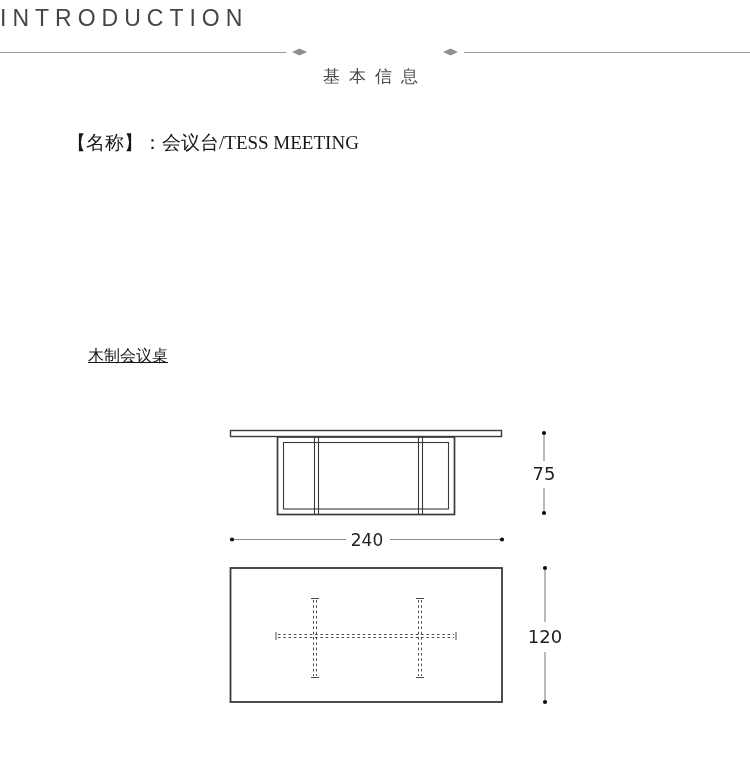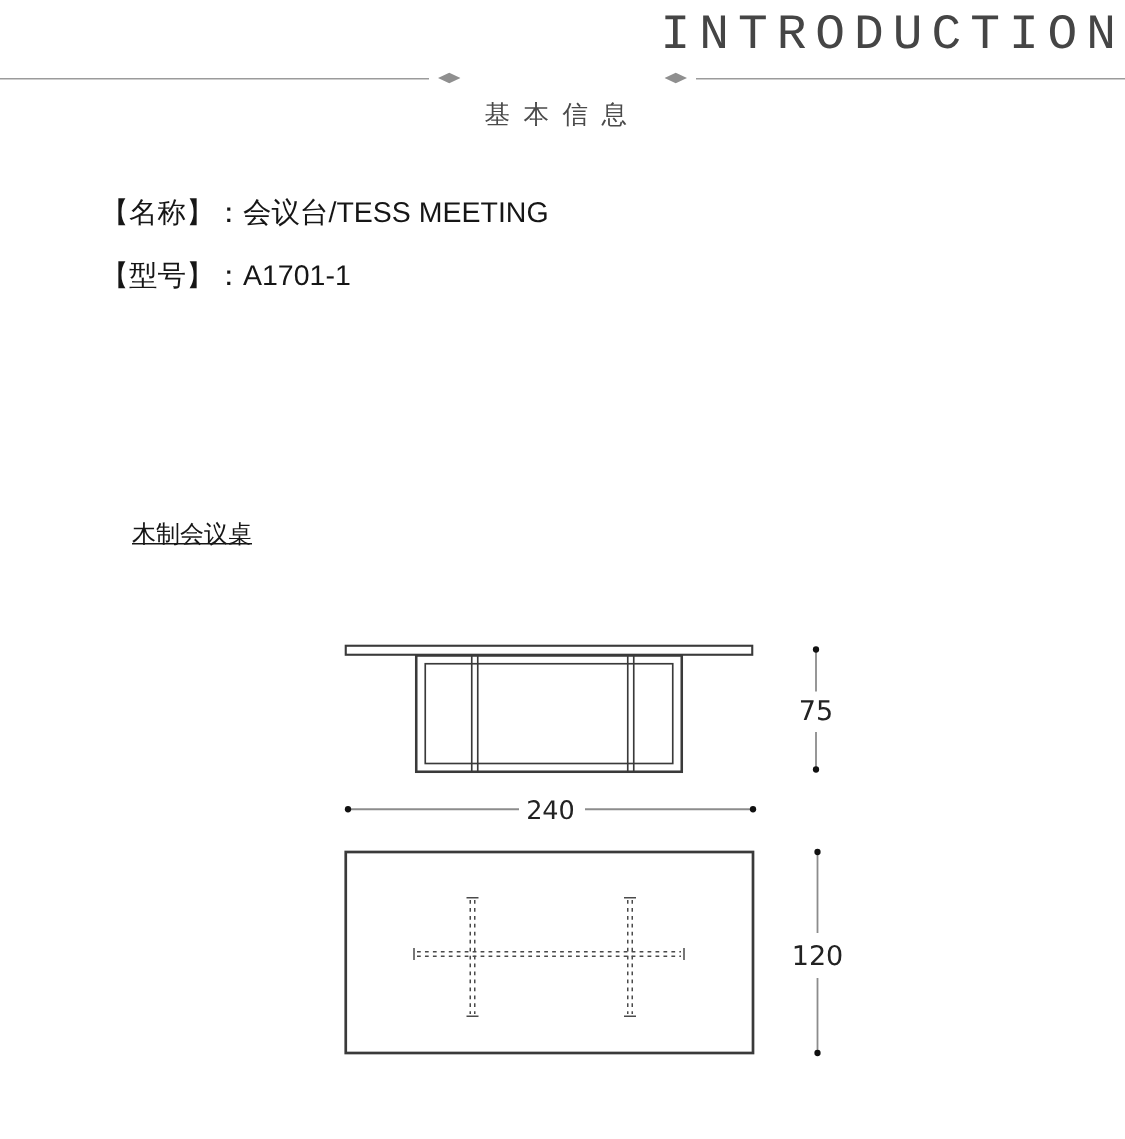--- a/index.html
+++ b/index.html
@@ -14,23 +14,23 @@
     height: 759px;
     background: #ffffff;
     overflow: hidden;
   }
   
   .main-title {
     position: absolute;
     top: 5px;
     left: 0;
     width: 100%;
-    text-align: right;
-    font-family: Liberation Mono, monospace;
-    font-size: 33px;
+    text-align: left;
+    font-family: Liberation Sans, sans-serif;
+    font-size: 23px;
     letter-spacing: 6px;
     color: #454545;
     font-weight: 400;
   }
   .subtitle-row {
     position: absolute;
     top: 41px;
     left: 0;
     width: 100%;
     height: 22px;
@@ -53,20 +53,21 @@
     font-size: 17px;
     letter-spacing: 9px;
     color: #4a4a4a;
     margin-top: 48px;
   }
   
   .specs {
     position: absolute;
     left: 67px;
     top: 129px;
+    font-family: Liberation Serif, serif;
   }
   .spec-row {
     font-size: 19px;
     line-height: 28px;
     color: #161616;
     white-space: nowrap;
     margin-bottom: 14px;
   }
   .spec-row.last {
     margin-top: 20px;
@@ -109,23 +110,20 @@
     <div class="subtitle-text">基本信息</div>
     <svg class="diamond" width="15" height="8" viewBox="0 0 15 8">
       <polygon points="0,4 7.5,0.5 15,4 7.5,7.5" fill="#8f8f8f"></polygon>
     </svg>
     <div class="subtitle-line"></div>
   </div>
 
   <div class="specs">
     <div class="spec-row">
       <span>【名称】</span><span>：</span><span>会议台/TESS MEETING</span>
-    </div>
-    <div class="spec-row">
-      <span>【型号】</span><span>：</span><span>A1701-1</span>
     </div>
   </div>
 
   <div class="note">木制会议桌</div>
 
   <svg class="drawing" viewBox="0 420 750 300">
 
     <g fill="none" stroke="#3a3a3a">
       <rect x="230.5" y="430.5" width="271" height="6" fill="#ffffff" stroke-width="1.4"></rect>
       <rect x="277.5" y="437" width="177" height="77.5" stroke-width="1.7"></rect>

